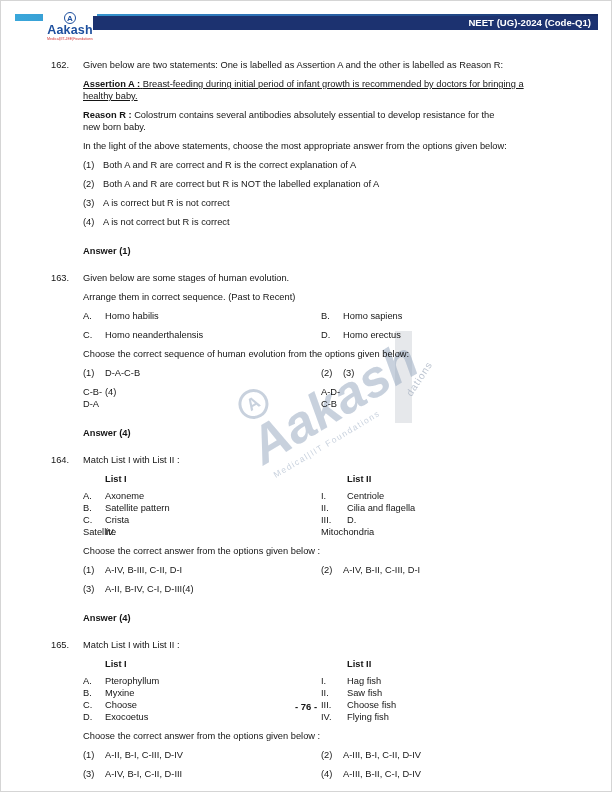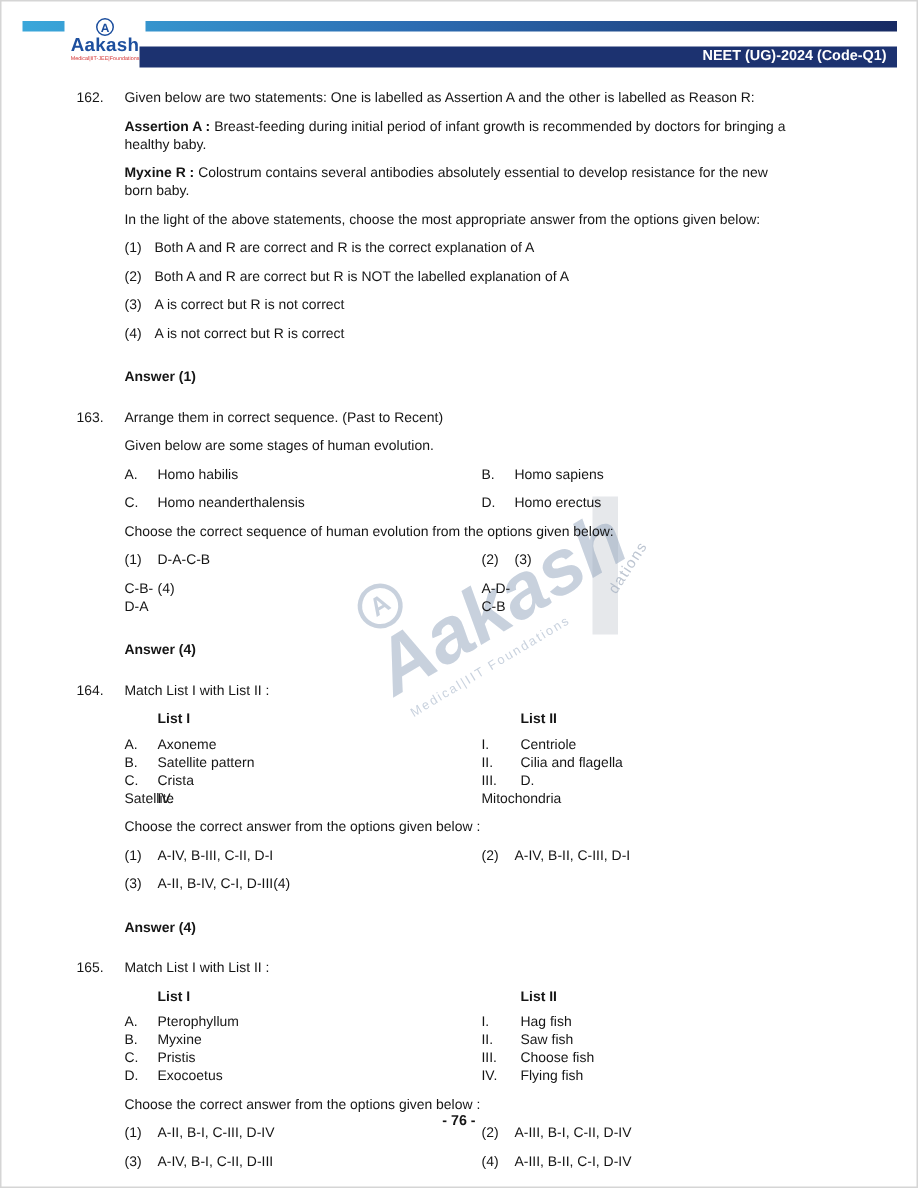--- a/index.html
+++ b/index.html
@@ -13,41 +13,41 @@
   .header { position:relative; height:46px; z-index:2; }
   .top-strip { position:absolute; left:14px; right:13px; top:13px; height:7px;
     background:linear-gradient(90deg,#3aa7da 0%, #2c6cb2 45%, #172a63 100%); }
   .brand { position:absolute; left:42px; top:10px; width:54px; background:#fff; padding:1px 2px 0;
     display:flex; flex-direction:column; align-items:center; }
   .brand-circle { width:12px; height:12px; border:1.5px solid #1d4f9e; border-radius:50%;
     color:#1d4f9e; font-size:8px; font-weight:bold; line-height:9px;
     display:flex; align-items:center; justify-content:center; background:#fff; }
   .brand-name { color:#1d4f9e; font-weight:bold; font-size:12.5px; line-height:13px; letter-spacing:0.2px; }
   .brand-tagline { color:#d43535; font-size:3.6px; line-height:5px; white-space:nowrap; }
-  .title-bar { position:absolute; left:92px; right:13px; top:30px; height:14px; background:#1c3270;
+  .title-bar { position:absolute; left:92px; right:13px; top:15px; height:14px; background:#1c3270;
     color:#fff; font-weight:bold; font-size:9.6px; display:flex; align-items:center;
     justify-content:flex-end; padding-right:7px; }
   
   .main { position:relative; z-index:1; padding:12px 47px 0 50px; }
   .q { display:flex; margin-bottom:15px; }
   .qnum { width:32px; flex:none; }
   .qbody { flex:1; min-width:0; }
   .qbody p { margin:0 0 7px; }
   .bold { font-weight:bold; }
   .italic { }
-  .wrap-a { max-width:452px; }
+  .wrap-a { max-width:452px;text-decoration:underline; }
   .wrap-r { max-width:430px; }
   .opt-row { display:flex; margin-bottom:7px; }
   .opt-row .opt-num { width:20px; flex:none; }
   .opt-grid { display:grid; grid-template-columns:22px 216px 22px 1fr; row-gap:7px; margin-bottom:7px; }
   .grid-4 { display:grid; grid-template-columns:22px 216px 26px 1fr; row-gap:0; margin-bottom:7px; }
   .list-headers { margin-bottom:5px; }
   .answer { font-weight:bold; margin-top:17px; }
   
-  .footer { position:absolute; left:0; right:0; top:741px; text-align:center;
+  .footer { position:absolute; left:0; right:0; top:700px; text-align:center;
     font-weight:bold; font-size:9.5px; z-index:2; }
   
   .watermark { position:absolute; inset:0; pointer-events:none; z-index:0; }
   .wm-band { position:absolute; left:394px; top:330px; width:17px; height:92px;
     background:#cdd2d8; opacity:.5; }
   .wm-group { position:absolute; left:225px; top:402px; transform:rotate(-31deg);
     transform-origin:0 0; color:#93a5bd; opacity:.5; }
   .wm-logo { width:30px; height:30px; border:3px solid #93a5bd; border-radius:50%;
     font-size:17px; font-weight:bold; display:flex; align-items:center; justify-content:center;
     margin-left:8px; margin-bottom:2px; }
@@ -83,21 +83,21 @@
     </div>
   </div>
 
   <div class="main">
 
     <div class="q">
       <div class="qnum">162.</div>
       <div class="qbody">
         <p>Given below are two statements: One is labelled as Assertion A and the other is labelled as Reason R:</p>
         <p class="wrap-a"><span class="bold">Assertion A :</span> <span>Breast-feeding during initial period of infant growth is recommended by doctors for bringing a healthy baby.</span></p>
-        <p class="wrap-r"><span class="bold">Myxine R :</span> <span>Colostrum contains several antibodies absolutely essential to develop resistance for the new born baby.</span></p>
+        <p class="wrap-r"><span class="bold">Reason R :</span> <span>Colostrum contains several antibodies absolutely essential to develop resistance for the new born baby.</span></p>
         <p>In the light of the above statements, choose the most appropriate answer from the options given below:</p>
         <div>
           <div class="opt-row">
             <span class="opt-num">(1)</span>
             <span>Both A and R are correct and R is the correct explanation of A</span>
           </div>
           <div class="opt-row">
             <span class="opt-num">(2)</span>
             <span>Both A and R are correct but R is NOT the labelled explanation of A</span>
           </div>
@@ -110,22 +110,22 @@
             <span>A is not correct but R is correct</span>
           </div>
         </div>
         <div class="answer">Answer (1)</div>
       </div>
     </div>
 
     <div class="q">
       <div class="qnum">163.</div>
       <div class="qbody">
+        <p>Given below are some stages of human evolution.</p>
         <p>Arrange them in correct sequence. (Past to Recent)</p>
-        <p>Given below are some stages of human evolution.</p>
         <div class="opt-grid">
           <span>A.</span>
           <span class="italic">Homo habilis</span>
           <span>B.</span>
           <span class="italic">Homo sapiens</span>
           <span>C.</span>
           <span class="italic">Homo neanderthalensis</span>
           <span>D.</span>
           <span class="italic">Homo erectus</span>
         </div>
@@ -197,21 +197,21 @@
         <div class="grid-4">
           <span>A.</span>
           <span class="italic">Pterophyllum</span>
           <span>I.</span>
           <span>Hag fish</span>
           <span>B.</span>
           <span class="italic">Myxine</span>
           <span>II.</span>
           <span>Saw fish</span>
           <span>C.</span>
-          <span class="italic">Pristis</span>
+          <span class="italic">Choose</span>
           <span>III.</span>
           <span>Choose fish</span>
           <span>D.</span>
           <span class="italic">Exocoetus</span>
           <span>IV.</span>
           <span>Flying fish</span>
         </div>
         <p>Choose the correct answer from the options given below :</p>
         <div class="opt-grid">
           <span>(1)</span>

